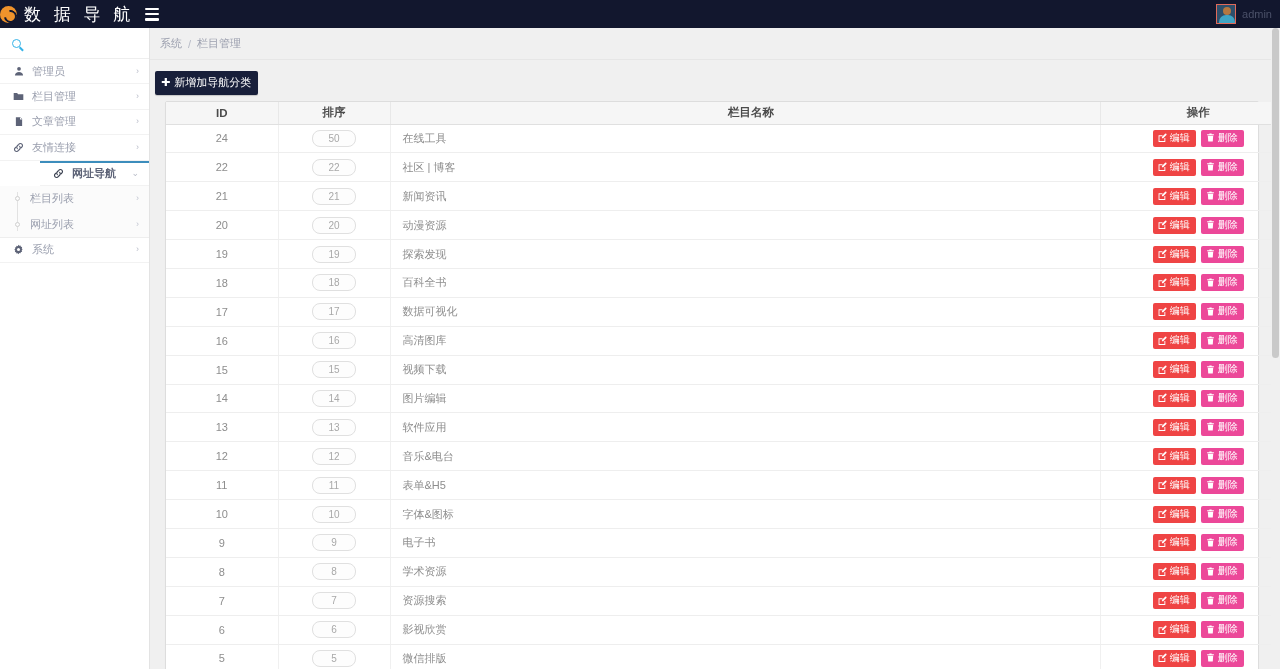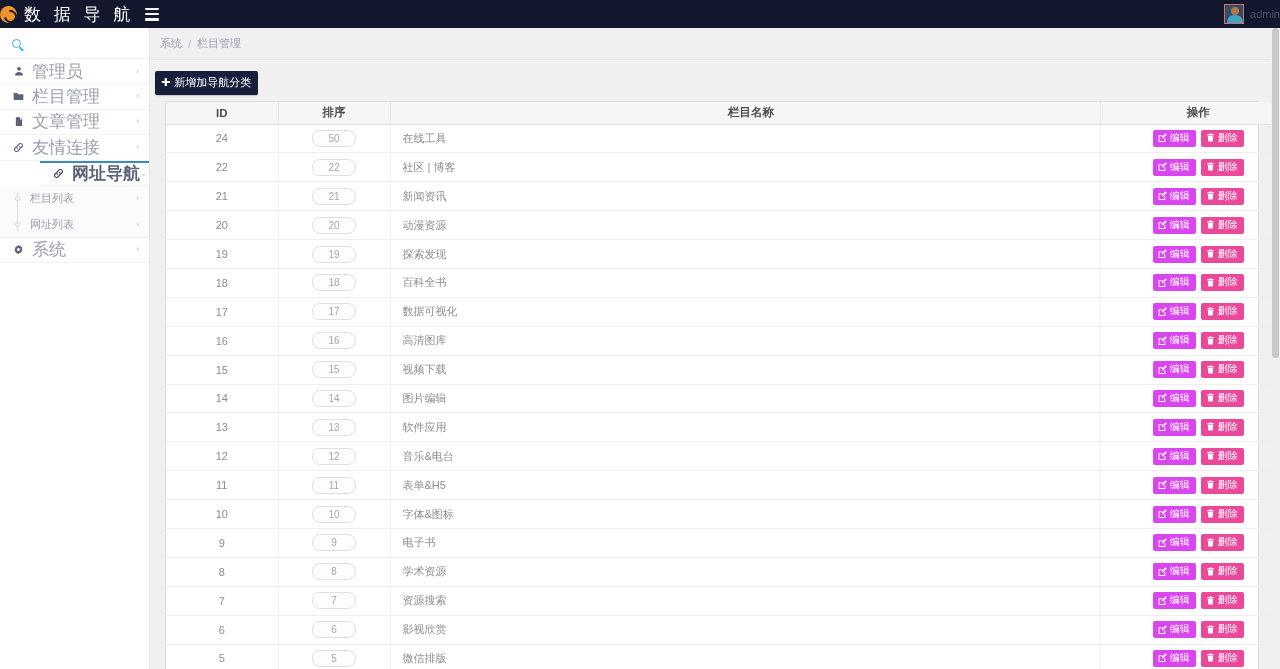--- a/index.html
+++ b/index.html
@@ -51,21 +51,21 @@
     margin-left: 4px;
     width: 14px; height: 13px;
     display: flex; flex-direction: column; justify-content: space-between;
     cursor: pointer;
   }
   .hamburger i { display: block; height: 2.5px; background: #ffffff; border-radius: 1px; }
 
   .nav-right {
     margin-left: auto;
     display: flex; align-items: center;
-    height: 28px; padding-right: 0; gap: 6px;
+    height: 28px; padding-right: 8px; gap: 6px;
   }
   .avatar {
     width: 20px; height: 20px;
     border: 1px solid #e06a5a;
     background: #2d4f6b;
     position: relative; overflow: hidden;
     flex: none;
   }
   .avatar::before {
     content: "";
@@ -127,21 +127,21 @@
     border-bottom: 1px solid #f2f2f2;
     cursor: pointer;
     background: #ffffff;
   }
   .menu-item .mi-icon {
     width: 13px; flex: none;
     display: flex; align-items: center; justify-content: center;
     color: #5d6377;
   }
   .menu-item .mi-label {
-    font-size: 17px; color: #9a9fae;
+    font-size: 11px; color: #9a9fae;
     margin-left: 7px;
     white-space: nowrap;
   }
   .menu-item .chev {
     margin-left: auto;
     color: #b9bdc9; font-size: 9px; line-height: 1;
   }
   .menu-item.active {
     border-top: 2px solid #3c8dbc;
     background: #ffffff;
@@ -271,21 +271,21 @@
     display: inline-flex; align-items: center; gap: 3px;
     font-size: 10px;
     color: #ffffff;
     border: none;
     border-radius: 2px;
     padding: 3px 6px 4px 5px;
     cursor: pointer;
     font-family: inherit;
     line-height: 1;
   }
-  .btn-edit { background: #d946ef; }
+  .btn-edit { background: #ef4444; }
   .btn-del  { background: #ec4899; }
   .ic { width: 9px; height: 9px; flex: none; }
 
   
   .page-scroll {
     position: absolute; top: 28px; right: 0;
     width: 9px; height: 641px;
     background: #f0f0f0;
     z-index: 25;
   }

